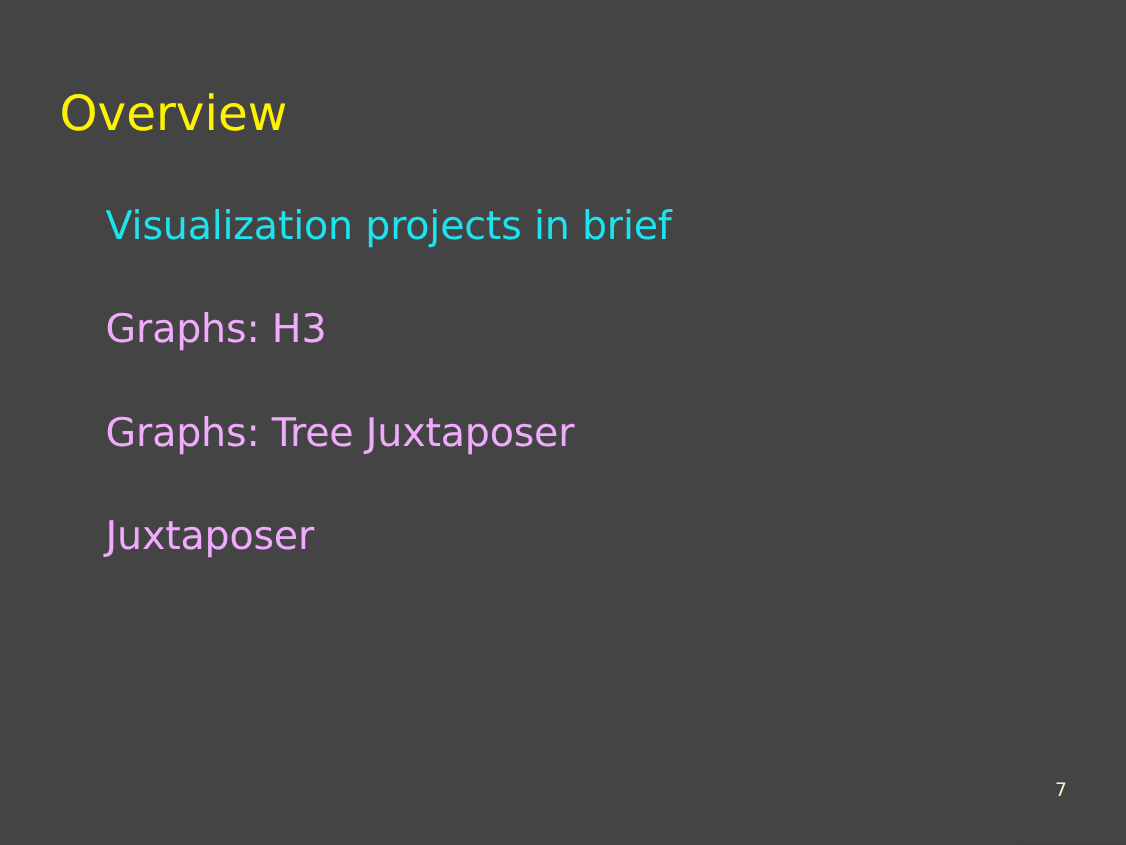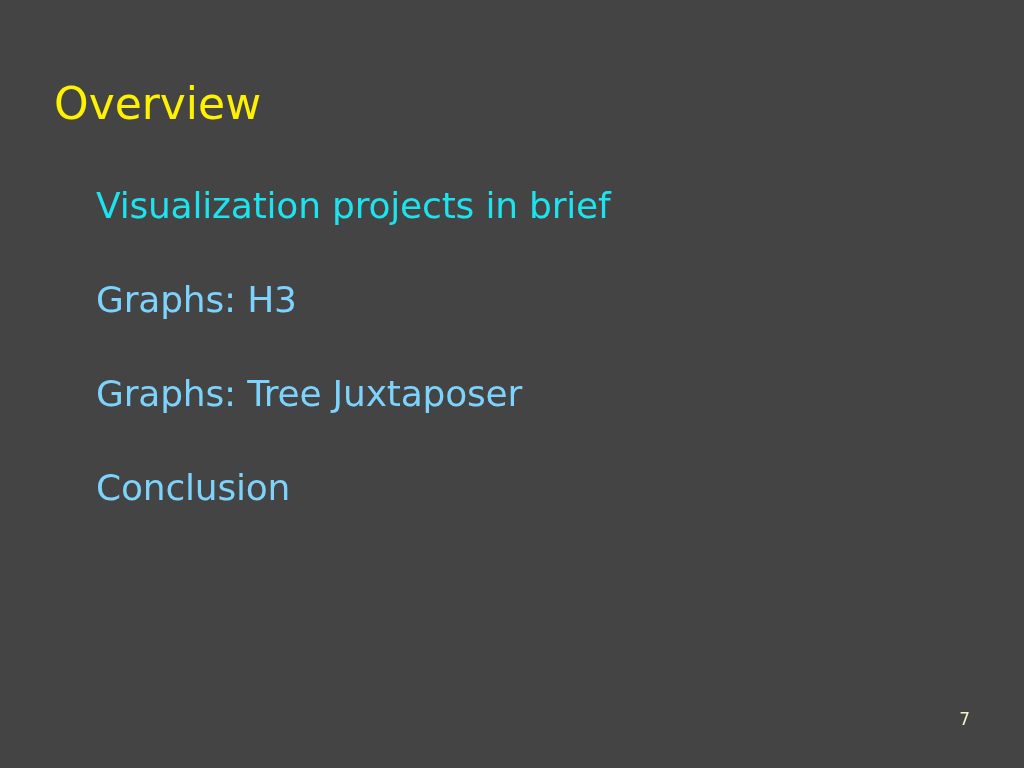--- a/index.html
+++ b/index.html
@@ -51,21 +51,21 @@
     letter-spacing: -0.2px;
     white-space: nowrap;
     height: 94px;
   }
 
   .bullet-item.tone-highlight {
     color: #1CE3EE;
   }
 
   .bullet-item.tone-normal {
-    color: #7dd3fc;
+    color: #f0abfc;
   }
 
   
   .page-number {
     position: absolute;
     right: 54px;
     bottom: 40px;
     font-family: "DejaVu Sans", sans-serif;
     font-size: 17px;
     font-weight: 400;
@@ -77,18 +77,18 @@
 <body>
 
 <div class="slide">
 
   <h1 class="slide-title">Overview</h1>
 
   <ul class="bullet-list">
     <li class="bullet-item tone-highlight">Visualization projects in brief</li>
     <li class="bullet-item tone-normal">Graphs: H3</li>
     <li class="bullet-item tone-normal">Graphs: Tree Juxtaposer</li>
-    <li class="bullet-item tone-normal">Conclusion</li>
+    <li class="bullet-item tone-normal">Juxtaposer</li>
   </ul>
 
   <div class="page-number">7</div>
 
 </div>
 
 </body></html>

